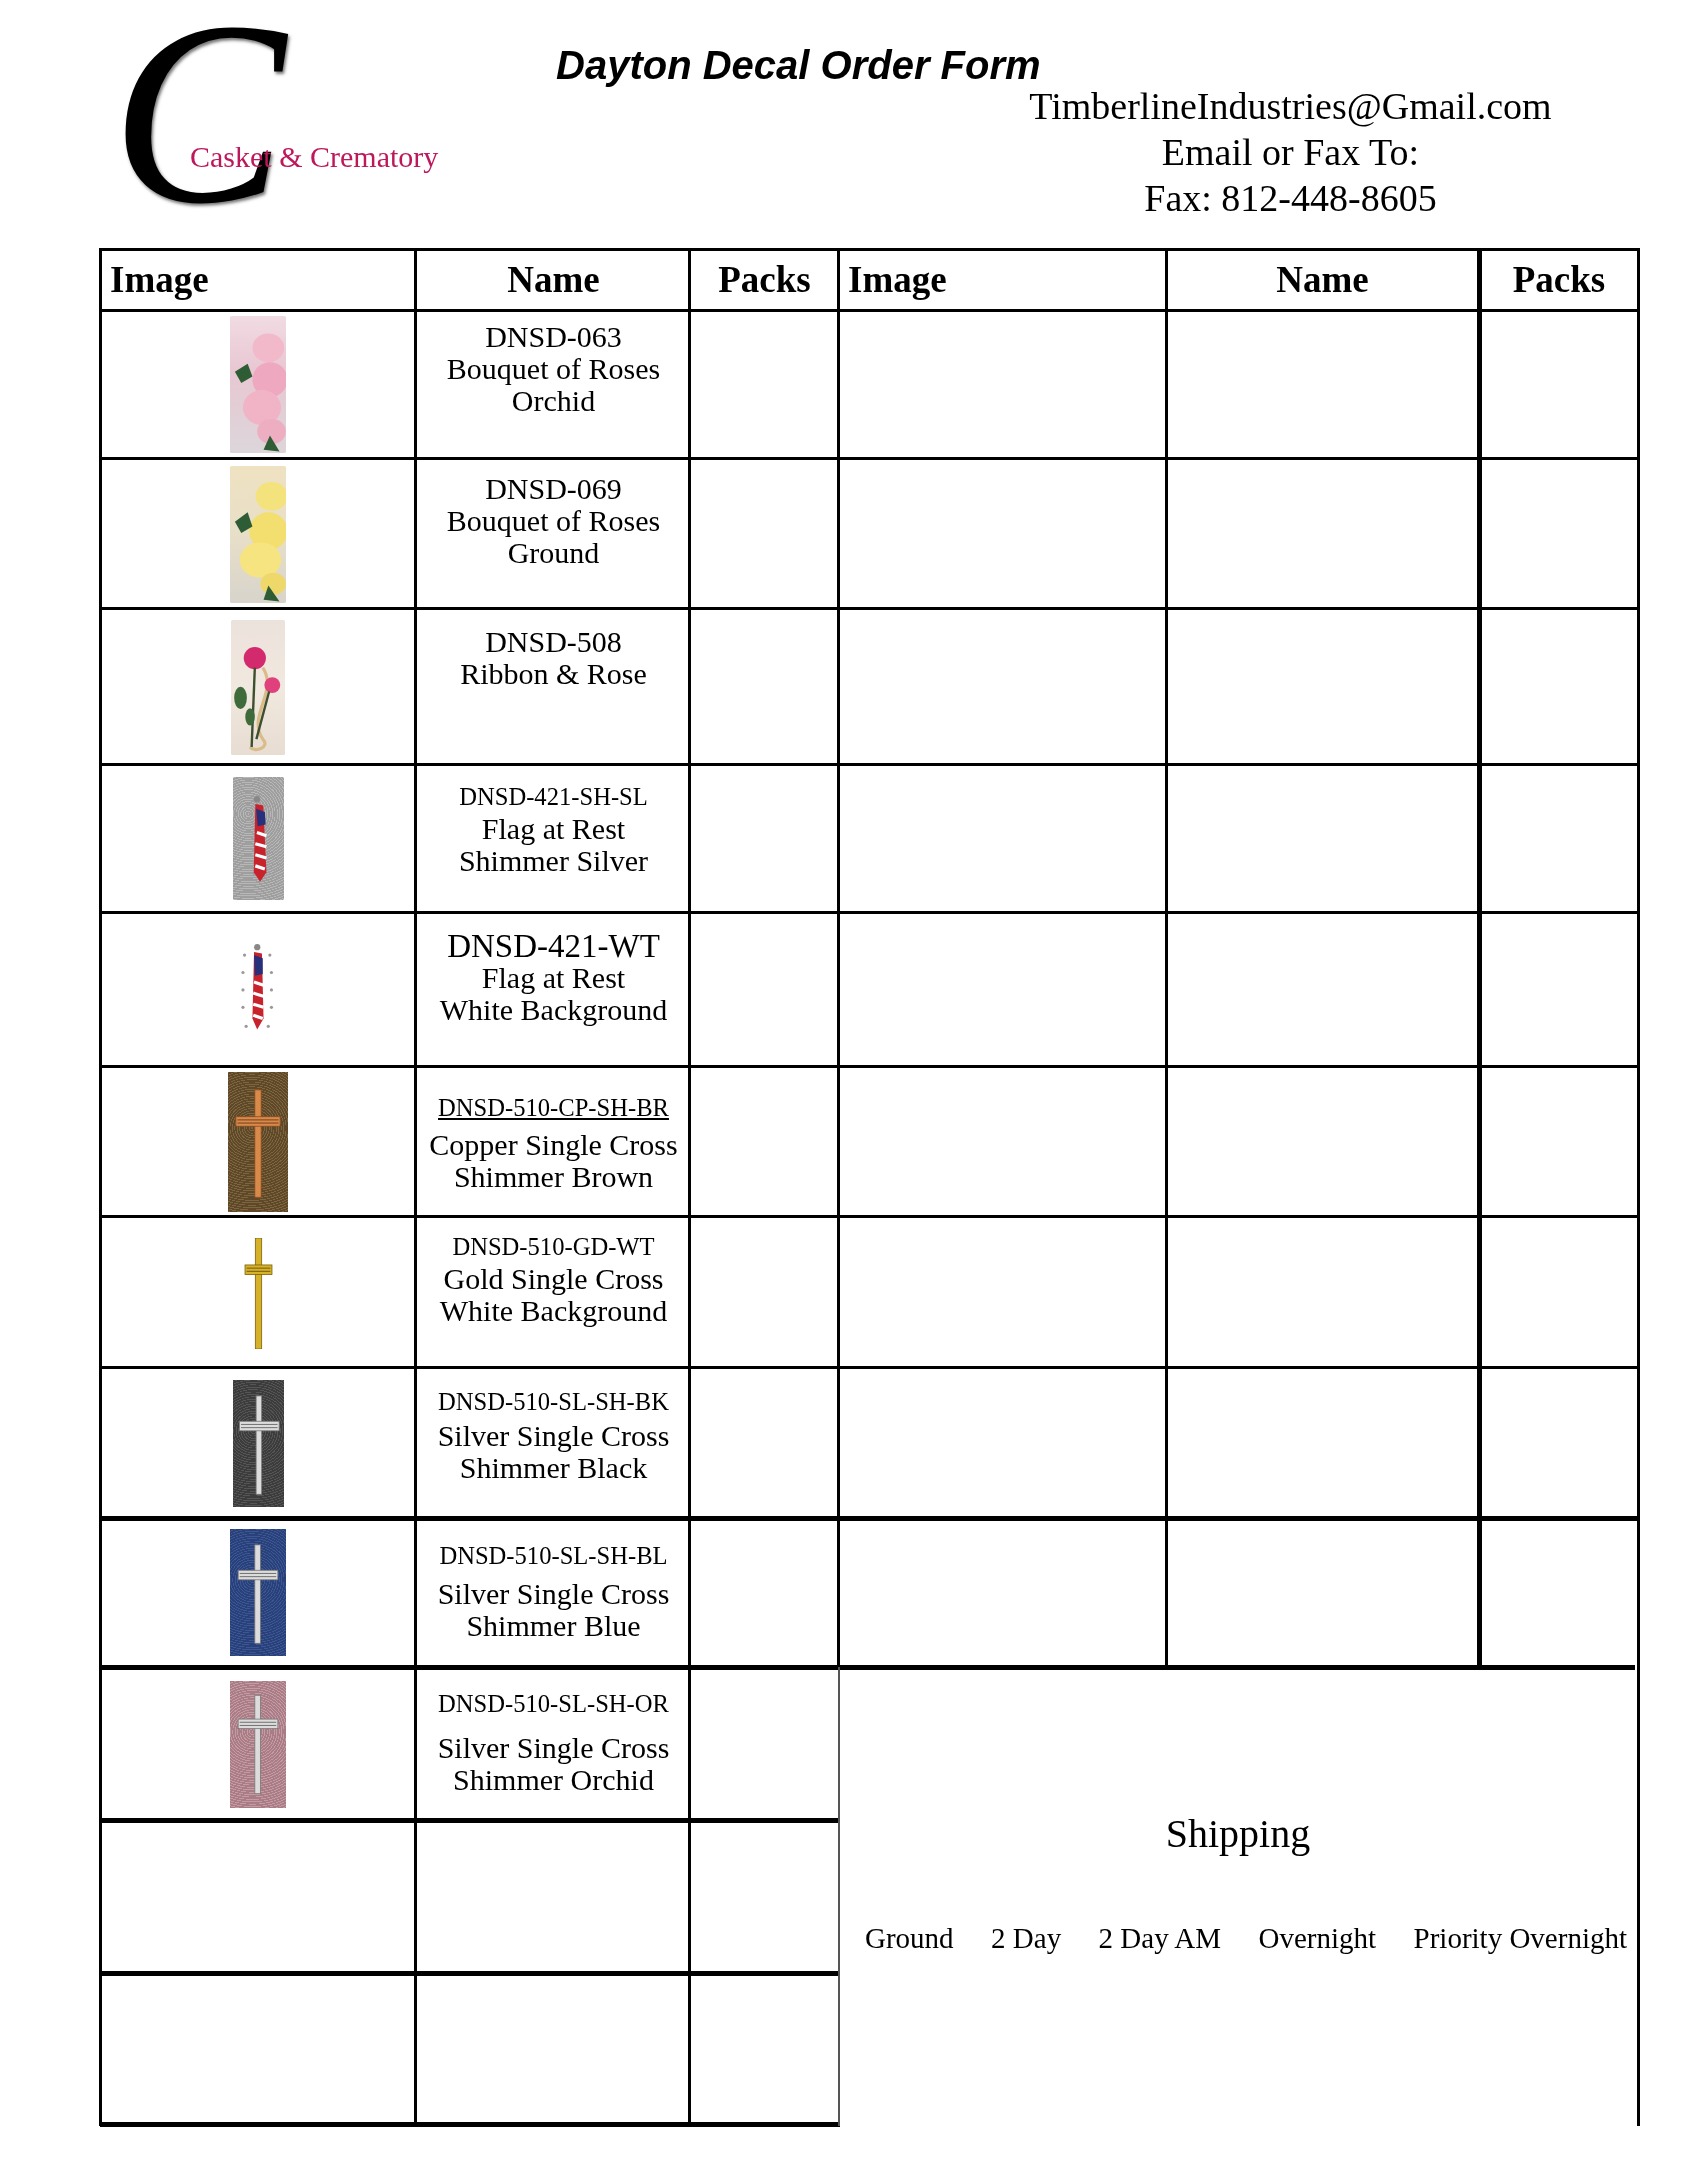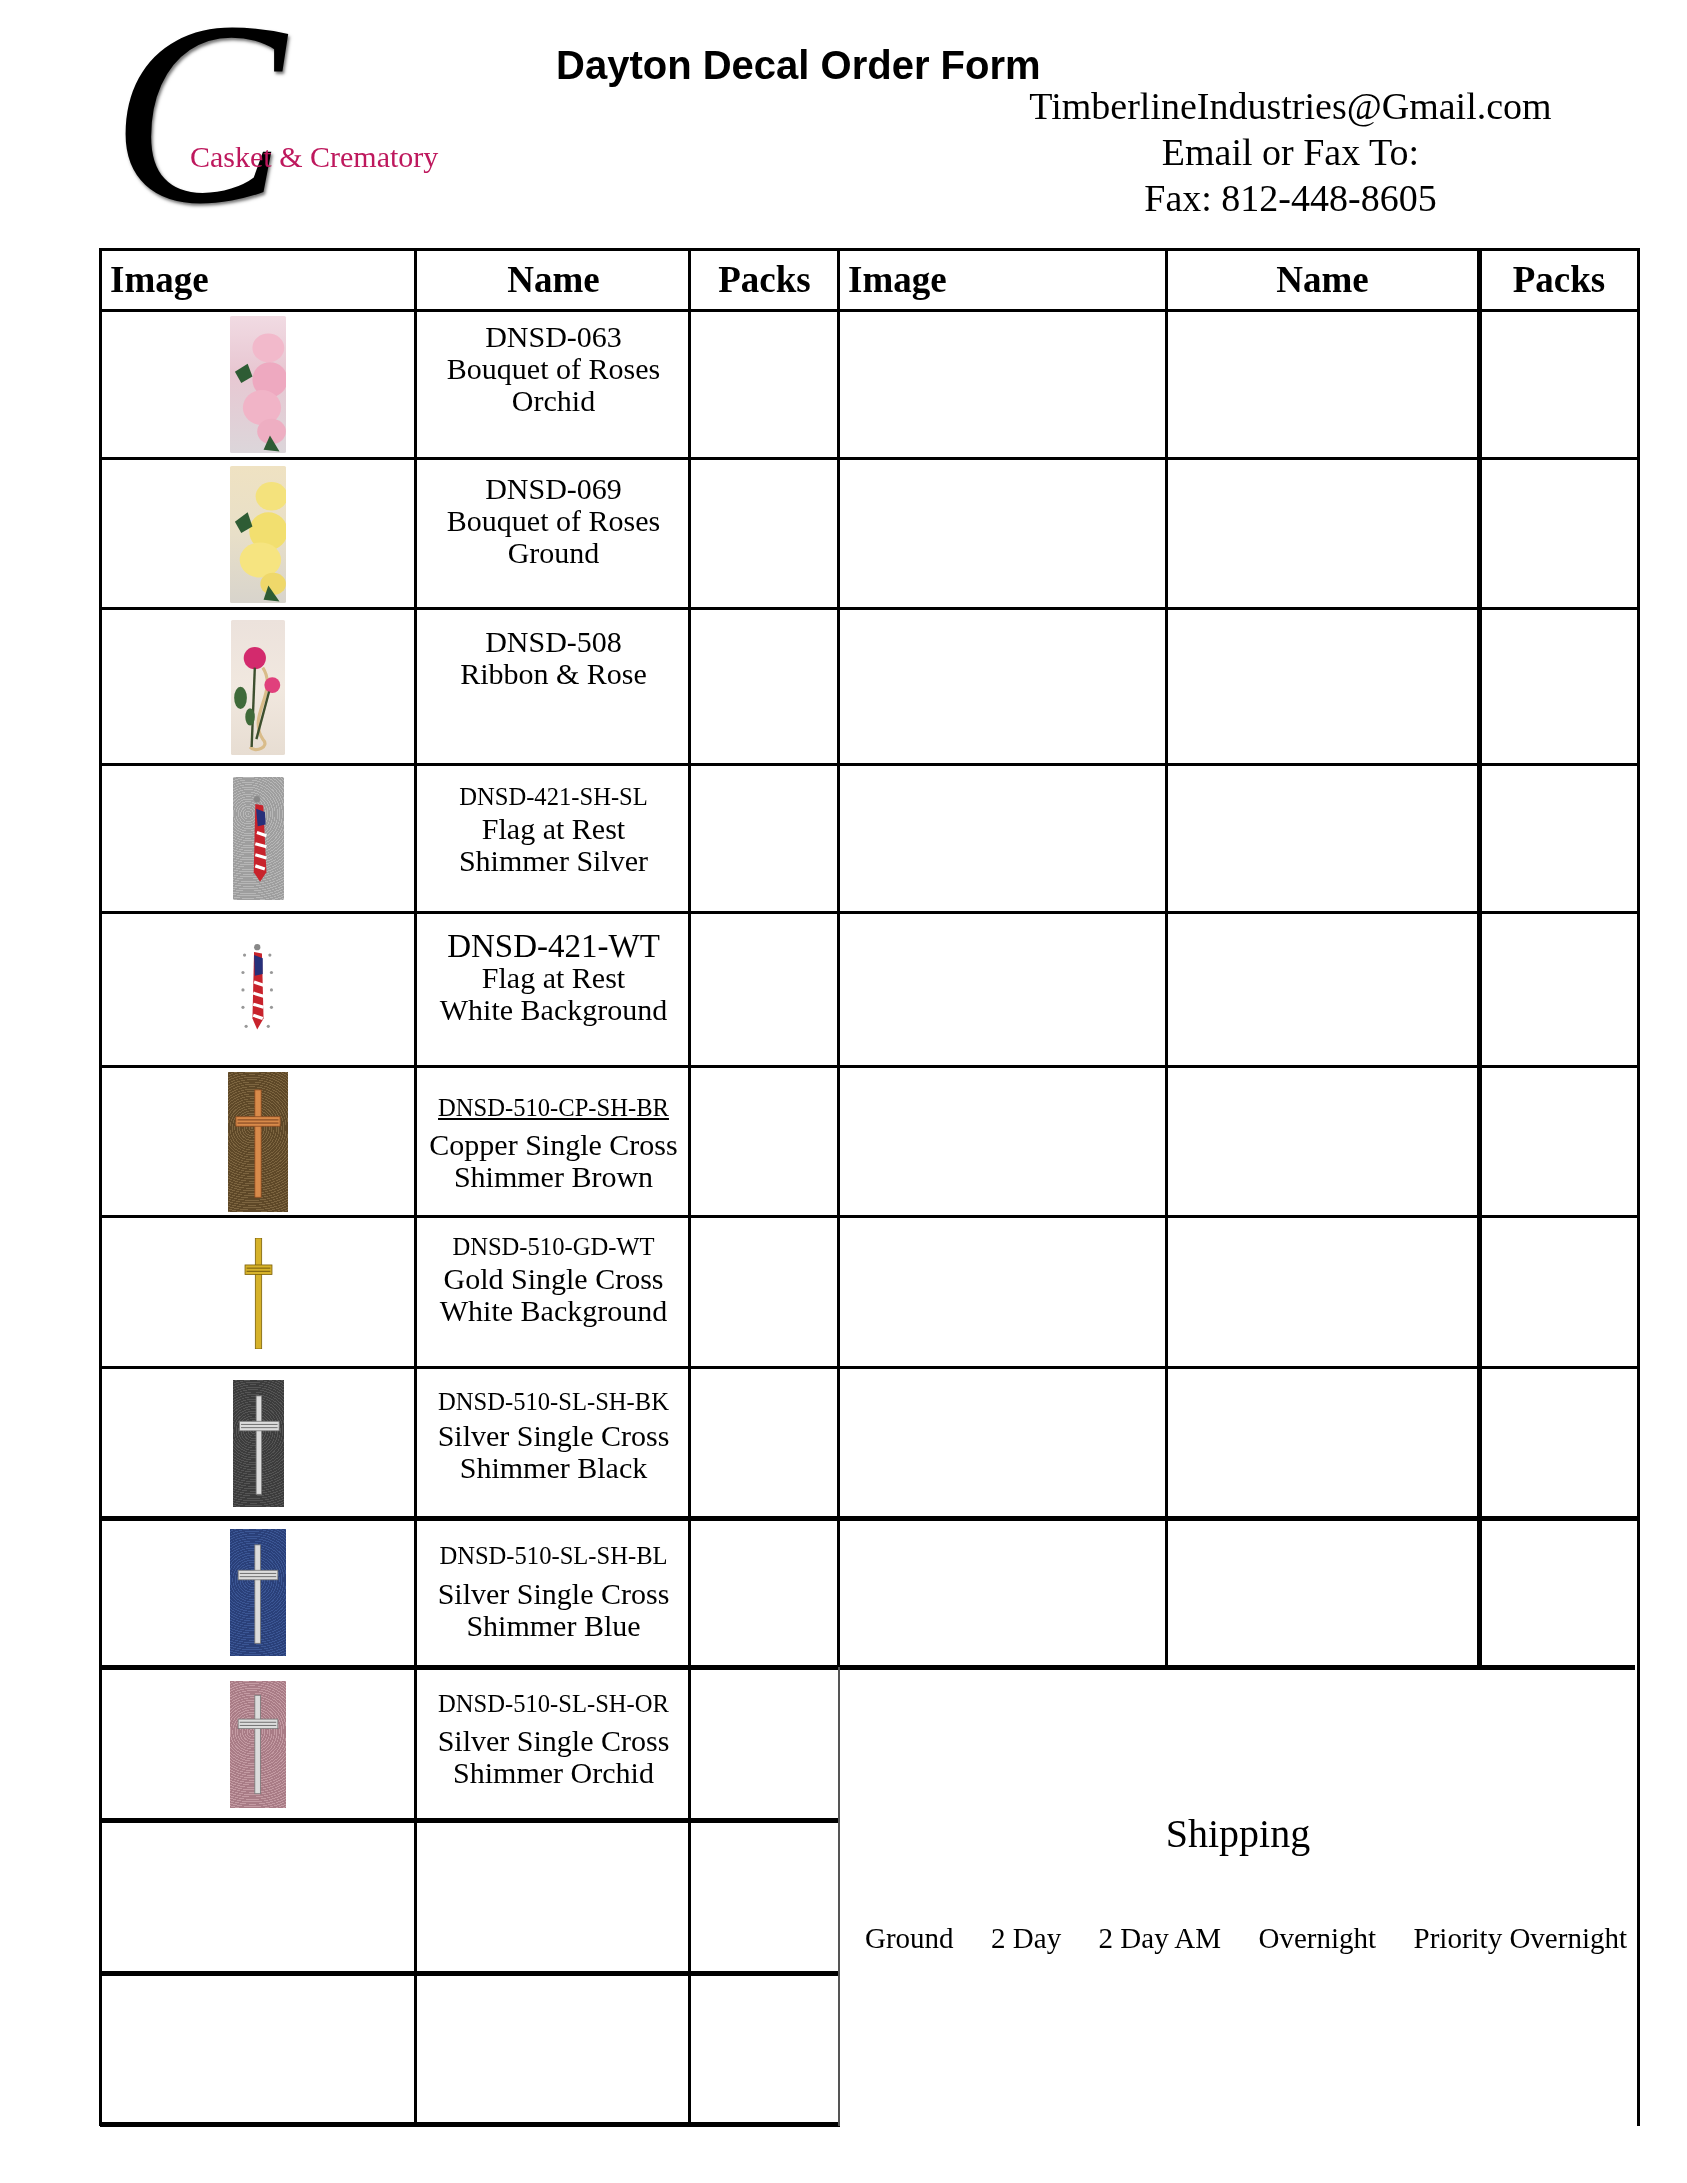--- a/index.html
+++ b/index.html
@@ -3,21 +3,21 @@
 <meta charset="utf-8">
 <style>
   html,body{margin:0;padding:0;background:#ffffff;}
   body{width:1687px;height:2183px;position:relative;overflow:hidden;font-family:"Liberation Serif","DejaVu Serif",serif;color:#000;}
   .abs{position:absolute;}
   
   .logo{left:111px;top:14.3px;width:365px;height:214px;}
   .logo-c{position:absolute;left:0;top:-32px;font-family:"Liberation Serif",serif;font-style:italic;font-size:262px;line-height:262px;color:#000;text-shadow:1.6px 2.4px 3.2px #777;}
   .logo-happel{position:absolute;left:79px;top:62px;font-family:"Liberation Serif",serif;font-style:italic;font-size:71px;line-height:71px;letter-spacing:0.8px;color:#000;text-shadow:1.6px 1.6px 2.4px #888;}
   .logo-sub{position:absolute;left:79px;top:127px;font-family:"Liberation Serif",serif;font-size:30px;line-height:32px;color:#be185d;}
-  .title{left:556px;top:41px;font-family:"Liberation Sans",sans-serif;font-weight:bold;font-size:40px;line-height:48px;}
+  .title{left:556px;top:41px;font-family:"Liberation Sans",sans-serif;font-weight:bold;font-size:40px;line-height:48px;font-style:italic;}
   .contact{left:953px;top:83px;width:675px;text-align:center;font-family:"Liberation Serif",serif;font-size:38px;line-height:46px;}
   
   .hl{position:absolute;background:#000;height:3.2px;}
   .hl.thick{height:4.8px;}
   .vl{position:absolute;background:#000;width:3.2px;}
   .vl.thick{width:4.8px;}
   
   .hcell{position:absolute;top:249px;height:61px;display:flex;align-items:center;font-family:"Liberation Serif",serif;font-weight:bold;font-size:37px;}
   .hcell.center{justify-content:center;}
   .hcell.left{justify-content:flex-start;padding-left:8px;box-sizing:border-box;}
@@ -265,21 +265,21 @@
   <div class="thumb" style="width:56px;height:127px;background:repeating-radial-gradient(circle at 40% 40%,#c49ba3 0 0.8px,#a97c86 0.8px 2.4px);border-radius:0;">
     <svg width="56" height="127" viewBox="0 0 70 160">
       <rect x="31" y="18" width="7" height="124" fill="#dcdcdc" stroke="#777" stroke-width="1"></rect>
       <rect x="10" y="48" width="50" height="12" fill="#dcdcdc" stroke="#777" stroke-width="1"></rect>
       <line x1="12" y1="52" x2="58" y2="52" stroke="#555" stroke-width="1"></line>
       <line x1="12" y1="56" x2="58" y2="56" stroke="#555" stroke-width="1"></line>
     </svg>
   </div>
 </div>
 <div class="namecell" style="left:418px;top:1688px;width:271px;">
-  <div class="code small" style="margin-bottom:5px;">DNSD-510-SL-SH-OR</div>
+  <div class="code small" style="margin-bottom:12px;">DNSD-510-SL-SH-OR</div>
   <div class="desc">Silver Single Cross</div>
   <div class="desc">Shimmer Orchid</div>
 </div>
 <div class="packcell" style="left:692px;top:1670px;width:145px;height:148px;"></div>
 
 <div class="imgcell" style="left:102px;top:1823px;width:312px;height:148px;"></div>
 <div class="namecell" style="left:418px;top:1823px;width:271px;height:148px;"></div>
 <div class="packcell" style="left:692px;top:1823px;width:145px;height:148px;"></div>
 
 <div class="imgcell" style="left:102px;top:1975px;width:312px;height:147px;"></div>

